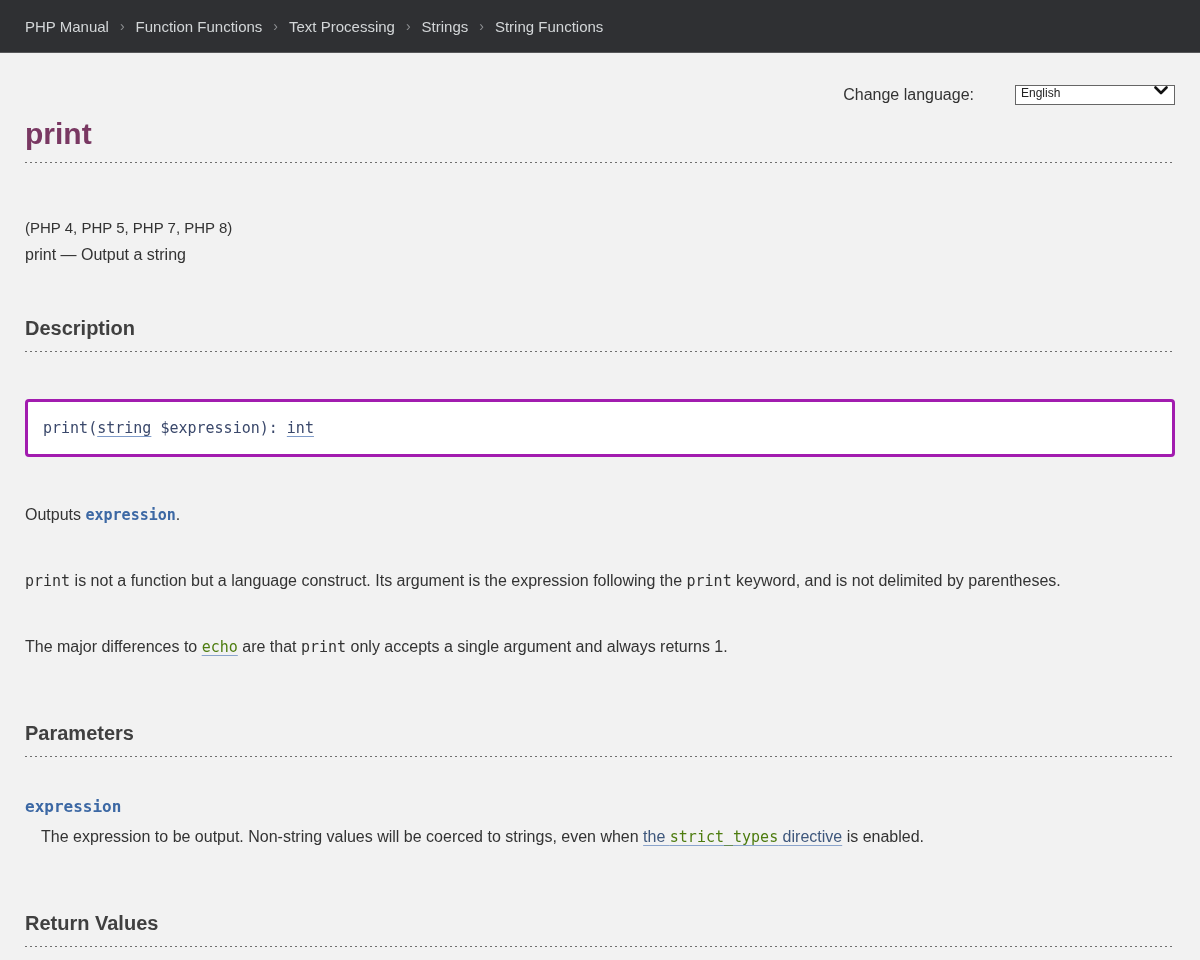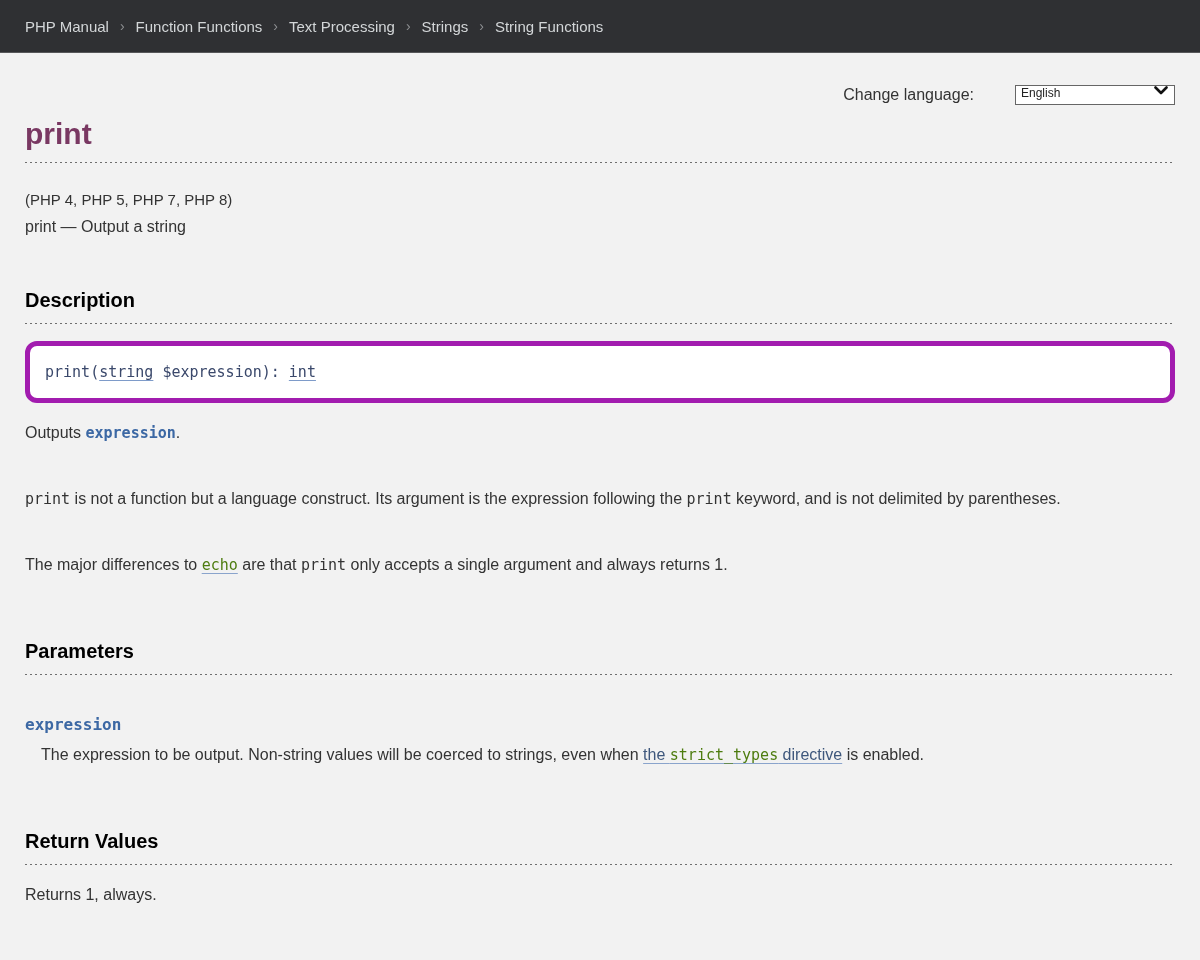--- a/index.html
+++ b/index.html
@@ -68,53 +68,53 @@
   .dotted {
     height: 2px;
     background-image: repeating-linear-gradient(90deg, #6f6f6f 0 2px, rgba(0,0,0,0) 2px 5px);
     background-size: 100% 1px;
     background-position: 0 bottom;
     background-repeat: no-repeat;
   }
   .dotted.after-h1 { margin-top: 9px; }
   .dotted.after-h3 { margin-top: 10px; }
 
-  .verinfo { margin-top: 23px; font-size: 15px; line-height: 27px; color: #333; }
+  .verinfo { margin-top: 51px; font-size: 15px; line-height: 27px; color: #333; }
   .refpurpose { font-size: 16px; line-height: 27px; color: #333; }
 
   h3.section-title {
     font-size: 20px;
     line-height: 24px;
     font-weight: bold;
-    color: #000000;
+    color: #404040;
   }
   .mt-section { margin-top: 60px; }
   .mt-section-first { margin-top: 48px; }
 
   .codebox {
-    margin-top: 17px;
+    margin-top: 47px;
     background: #ffffff;
-    border: 5px solid #a21caf;
-    border-radius: 12px;
+    border: 3px solid #a21caf;
+    border-radius: 4px;
     padding: 17px 15px;
     font-family: "DejaVu Sans Mono", "Liberation Mono", monospace;
     font-size: 15px;
     color: #3a486b;
   }
   .codebox a {
     color: #3a486b;
     text-decoration: underline;
     text-decoration-color: #7e9bc9;
     text-underline-offset: 3px;
     cursor: pointer;
   }
 
   p.para { font-size: 16px; line-height: 27px; color: #333; }
   .p-gap { margin-top: 38px; }
-  .p-gap-lg { margin-top: 16px; }
+  .p-gap-lg { margin-top: 44px; }
 
   code.inline {
     font-family: "DejaVu Sans Mono", "Liberation Mono", monospace;
     font-size: 15px;
     color: #333;
   }
   code.param-ref {
     font-family: "DejaVu Sans Mono", "Liberation Mono", monospace;
     font-size: 15px;
     font-weight: bold;

